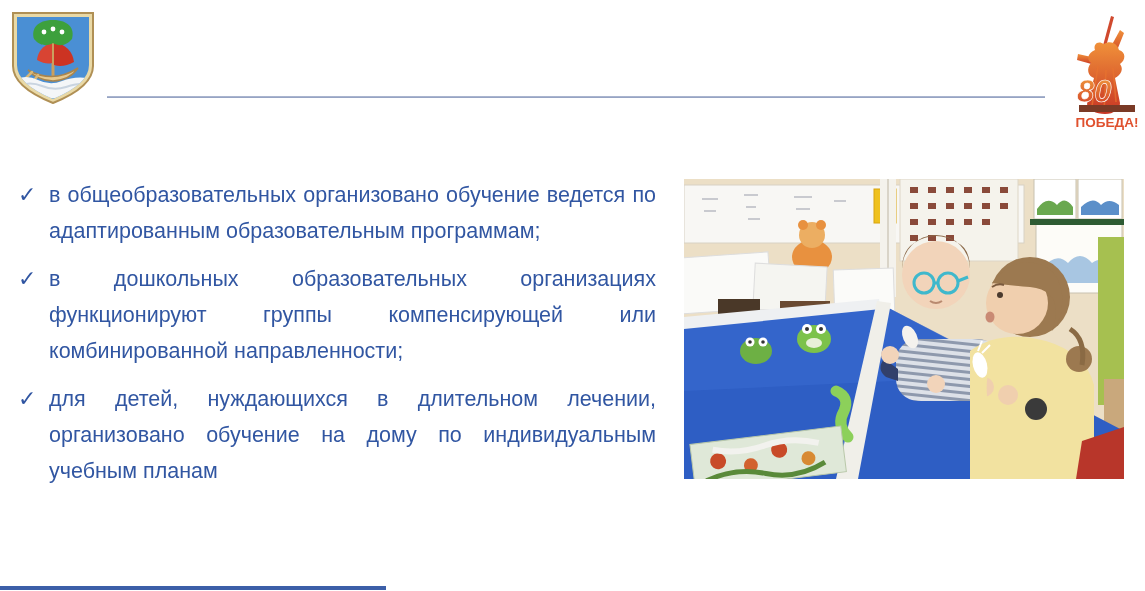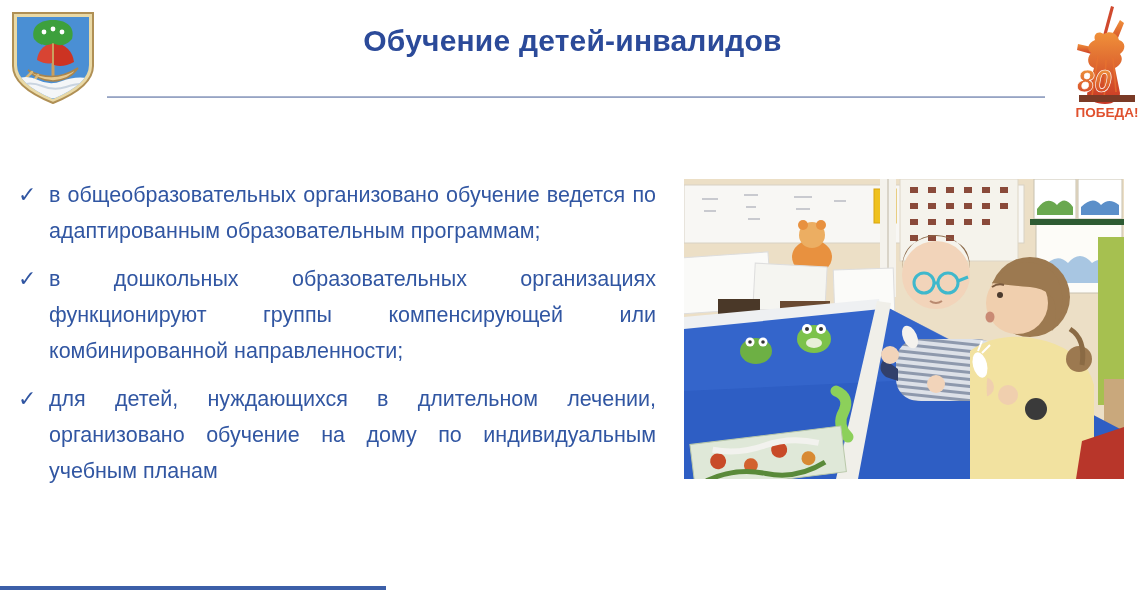--- a/index.html
+++ b/index.html
@@ -10,21 +10,21 @@
   .title{
     position:absolute;top:24px;left:0;width:100%;margin:0;
     text-align:center;font-size:30px;font-weight:bold;color:#2b4a99;
     letter-spacing:.2px;
   }
   .divider{
     position:absolute;left:107px;top:96px;width:938px;height:2px;
     background:linear-gradient(to bottom,#b3bdd4,#8d9cbe);
   }
   .logo-left{position:absolute;left:8px;top:8px;width:90px;height:98px;}
-  .logo-right{position:absolute;left:1074px;top:6px;width:66px;height:118px;}
+  .logo-right{position:absolute;left:1074px;top:16px;width:66px;height:118px;}
   .bullets{
     position:absolute;left:18px;top:177px;width:638px;
     color:#3156a2;font-size:21.5px;line-height:36px;
   }
   .bullet{display:flex;margin-bottom:12px;}
   .bullet .check{width:31px;flex:none;font-size:22px;}
   .bullet p{margin:0;flex:1;text-align:justify;text-align-last:left;}
   .photo{
     position:absolute;left:684px;top:179px;width:440px;height:300px;
     overflow:hidden;background:#ecdfc6;
@@ -62,21 +62,20 @@
 
         <path d="M20 62 Q45 76 70 60 Q62 72 45 73 Q28 72 20 62 Z" fill="#e6c98e" stroke="#a8854e" stroke-width="1.5"></path>
         <path d="M24 64 L14 74 M30 67 L22 78" stroke="#d8b878" stroke-width="2.5" stroke-linecap="round"></path>
 
         <path d="M6 72 Q18 66 30 72 T54 73 T80 70 L84 82 Q45 98 6 84 Z" fill="#f4f6f8"></path>
         <path d="M10 78 Q22 73 34 78 T58 79 T80 76" stroke="#c9d4e0" stroke-width="2" fill="none"></path>
       </g>
     </svg>
   </div>
 
-  <h1 class="title">Обучение детей-инвалидов</h1>
   <div class="divider"></div>
 
   <div class="logo-right">
     <svg width="66" height="118" viewBox="0 0 66 118">
       <defs>
         <linearGradient id="statGrad" x1="0" y1="0" x2="0" y2="1">
           <stop offset="0" stop-color="#f0913a"></stop>
           <stop offset="1" stop-color="#c83524"></stop>
         </linearGradient>
         <linearGradient id="numGrad" x1="0" y1="0" x2="0" y2="1">

